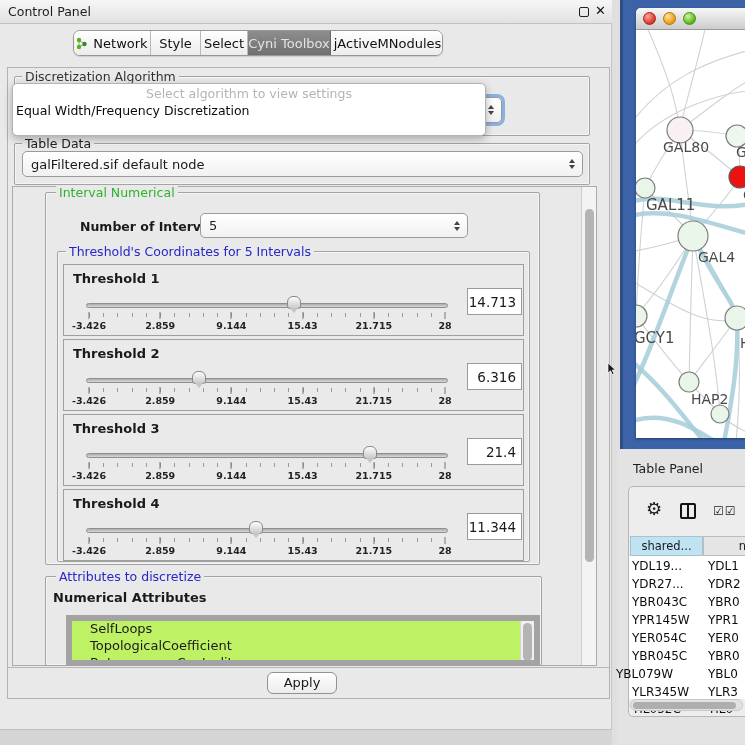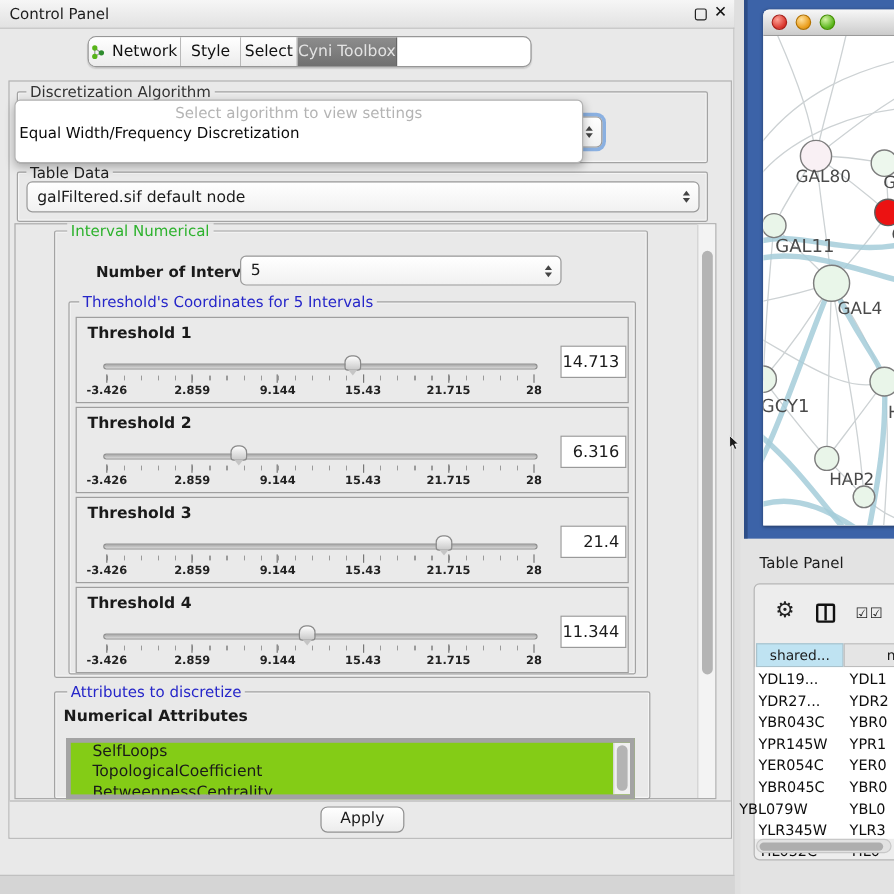--- a/index.html
+++ b/index.html
@@ -54,21 +54,21 @@
   .track { position:absolute; left:-3px; right:-3px; top:4px; height:5px; background:linear-gradient(#ababab,#d9d9d9); border:1px solid #8f8f8f; border-radius:3px; }
   .thumb { position:absolute; top:-3px; width:14px; height:13px; background:linear-gradient(#fdfdfd,#cacaca); border:1px solid #8a8a8a; border-radius:6px 6px 3px 3px; z-index:2; }
   .thumb::after { content:""; position:absolute; left:1.5px; top:11px; width:0; height:0; border-left:4.8px solid transparent; border-right:4.8px solid transparent; border-top:5px solid #c5c5c5; }
   .ticks { position:absolute; left:0; top:14px; width:100%; height:6px;
     background:repeating-linear-gradient(to right,#9a9a9a 0 1px,transparent 1px 14.24px); background-size:calc(100% + 1px) 4px; background-position:0 0; background-repeat:no-repeat; }
   .majortick { position:absolute; top:13px; width:1px; height:7px; background:#777; transform:translateX(-.5px); }
   .ticklbl { position:absolute; top:21px; transform:translateX(-50%); font-size:9.5px; font-weight:bold; color:#222; white-space:nowrap; }
   .valbox { position:absolute; left:403px; top:23px; width:55px; height:27px; background:#fff; border:1px solid #9a9a9a; font-size:13.5px; text-align:right; padding:5px 5px 0 0; }
 
   
-  .listbox { left:55px; top:615px; width:474px; height:51px; background:#84cc16; border:4px solid #a3a3a3; overflow:hidden; }
+  .listbox { left:66px; top:615px; width:474px; height:51px; background:#bef264; border:6px solid #a3a3a3; overflow:hidden; }
   .listbox .li { padding-left:18px; font-size:13px; height:17px; line-height:16px; }
   .list-scroll { position:absolute; right:0; top:0; width:14px; height:100%; background:#f0f0f0; border-left:1px solid #d5d5d5; }
   .list-scroll .thumb-v { position:absolute; left:2px; top:2px; width:9px; height:38px; background:#b4b4b4; border-radius:5px; }
 
   .apply-row { left:8px; top:667px; width:601px; height:31px; background:#e9e9e9; border-top:1px solid #b7b7b7; }
   .apply-btn { left:267px; top:672px; width:70px; height:22px; background:linear-gradient(#ffffff,#ececec); border:1px solid #929292; border-radius:6px; font-size:13px; text-align:center; padding-top:2px; }
   .bottom-strip { left:0; top:729px; width:612px; height:16px; background:#d5d5d5; border-top:1px solid #c0c0c0; }
 
   
   #network-frame { left:620px; top:0; width:125px; height:449px; background:#3c63a8; border-left:3px solid #2d4d87; }
@@ -120,20 +120,23 @@
       <span>Network</span>
     </div>
     <div class="seg" style="width:50px">
         <span>Style</span>
       </div>
     <div class="seg" style="width:47px">
         <span>Select</span>
       </div>
     <div class="seg active" style="width:83px">
         <span>Cyni Toolbox</span>
+      </div>
+    <div class="seg" style="width:113px">
+        <span>jActiveMNodules</span>
       </div>
   </div>
 
   <div class="content-frame abs"></div>
 
   <div class="groupbox abs" style="left:14px;top:76px;width:576px;height:60px"></div>
   <div class="group-label abs" style="left:22px;top:70px;color:#333">Discretization Algorithm</div>
   <div class="combo focus-combo abs">
     <span class="spinner">
         <i class="up"></i>

